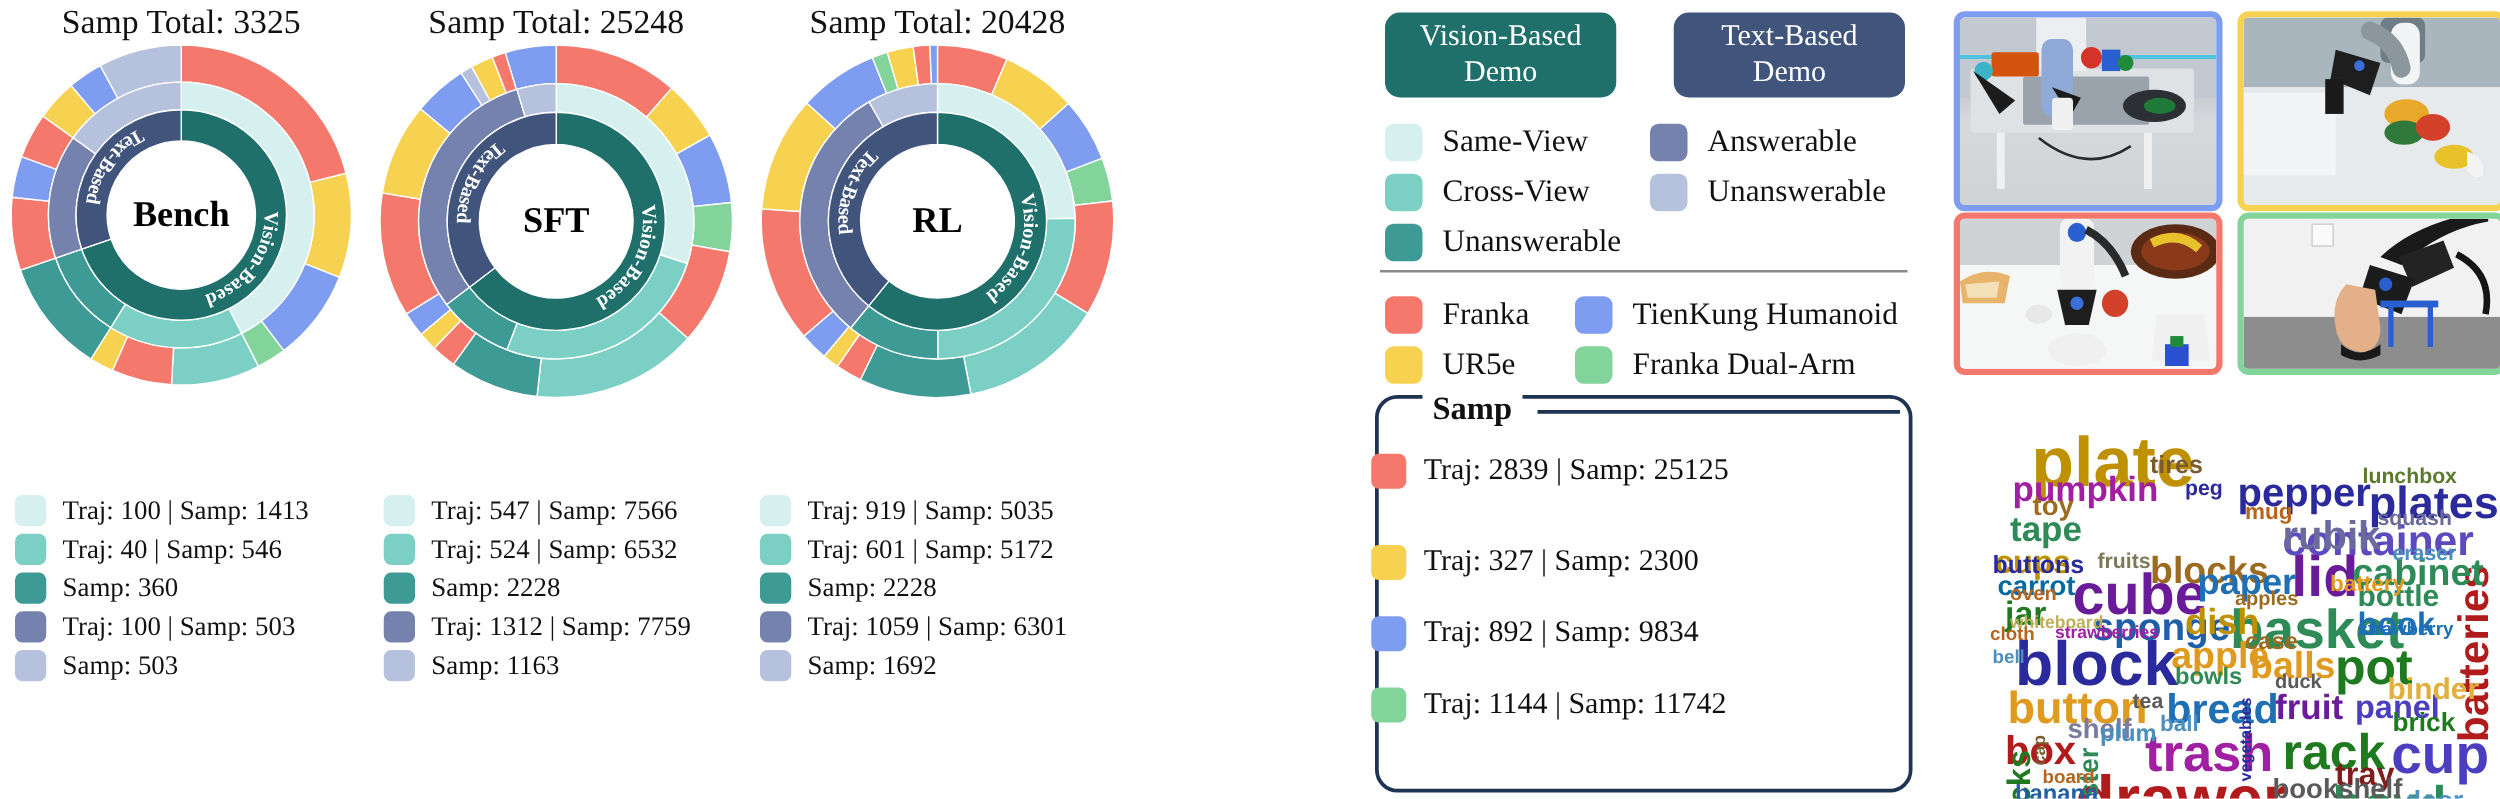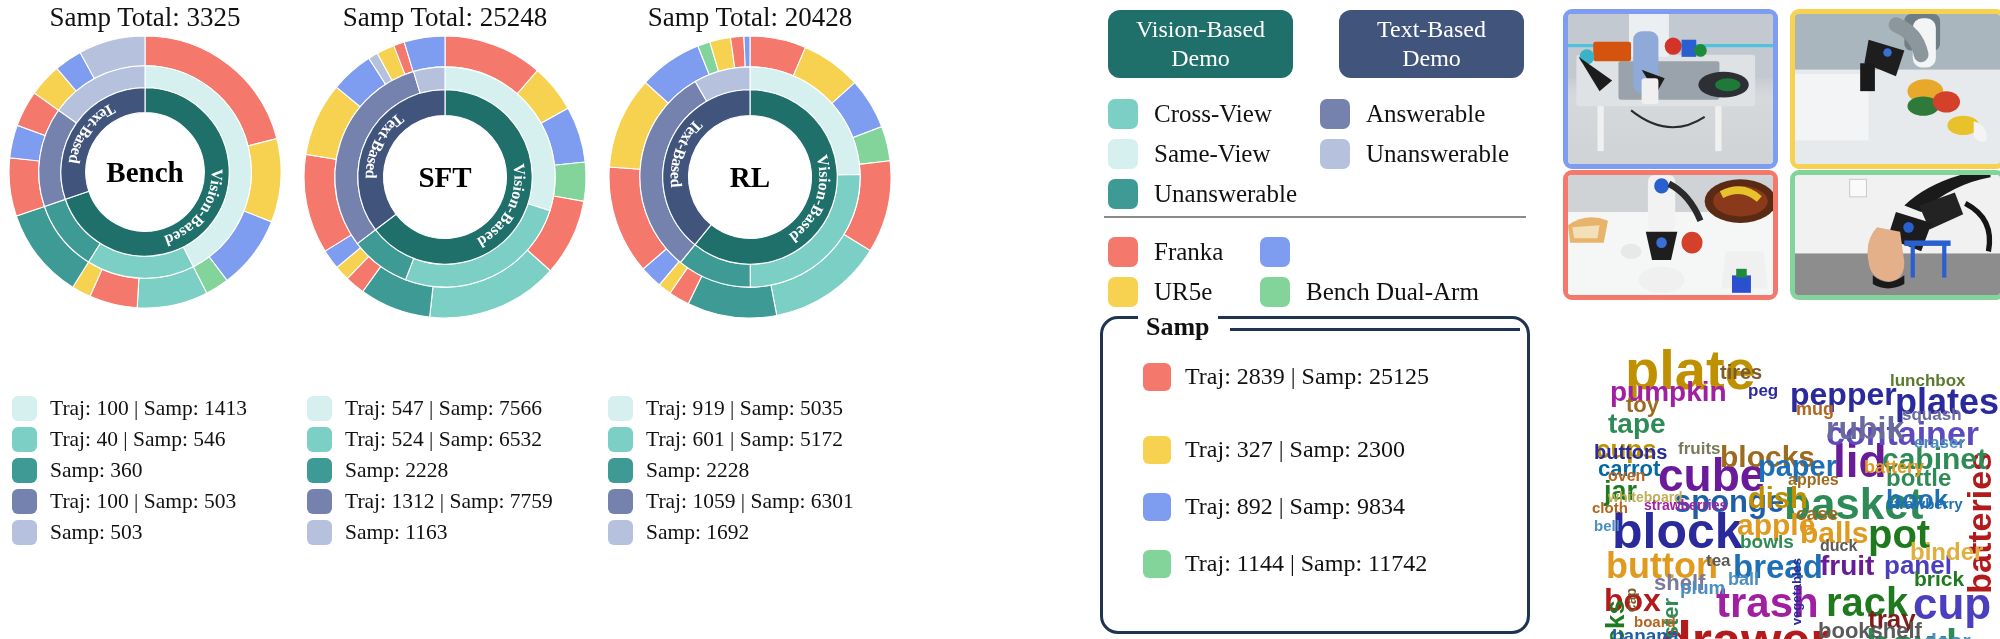--- a/index.html
+++ b/index.html
@@ -232,28 +232,28 @@
     <span>Vision-Based</span>
     <span>Demo</span>
   </div>
   <div class="pill" style="left:1339px;top:10px;width:185px;height:68px;background:#41557c;flex-direction:column;">
     <span>Text-Based</span>
     <span>Demo</span>
   </div>
 
   <div class="catleg" style="left:1108px;top:94px;">
     <div class="catrow">
+        <span class="csw" style="background:#d5f0ee"></span>
+        <span>Same-View</span>
+      </div>
+    <div class="catrow">
         <span class="csw" style="background:#7bcfc4"></span>
         <span>Cross-View</span>
       </div>
     <div class="catrow">
-        <span class="csw" style="background:#d5f0ee"></span>
-        <span>Same-View</span>
-      </div>
-    <div class="catrow">
         <span class="csw" style="background:#3e9a94"></span>
         <span>Unanswerable</span>
       </div>
   </div>
   <div class="catleg" style="left:1320px;top:94px;">
     <div class="catrow">
         <span class="csw" style="background:#7582ae"></span>
         <span>Answerable</span>
       </div>
     <div class="catrow">
@@ -270,31 +270,32 @@
         <span>Franka</span>
       </div>
     <div class="catrow">
         <span class="csw" style="background:#f6d250"></span>
         <span>UR5e</span>
       </div>
   </div>
   <div class="catleg" style="left:1260px;top:232px;">
     <div class="catrow">
         <span class="csw" style="background:#7e9cf0"></span>
+        <span>TienKung Humanoid</span>
       </div>
     <div class="catrow">
         <span class="csw" style="background:#83d49b"></span>
-        <span>Bench Dual-Arm</span>
+        <span>Franka Dual-Arm</span>
       </div>
   </div>
 
   <div class="totalbox" style="left:1100px;top:316px;width:424px;height:312px;"></div>
   <div class="total-label" style="left:1138px;top:312px;">Samp</div>
   <div class="total-rule" style="left:1230px;top:328px;width:290px;"></div>
-  <div style="position:absolute;left:1143px;top:358px;">
+  <div style="position:absolute;left:1097px;top:358px;">
     <div class="totrow">
         <span class="sw" style="width:28px;height:28px;margin-right:14px;background:#f4786b"></span>
         <span>Traj: 2839 | Samp: 25125</span>
       </div>
     <div class="totrow" style="margin-top:36px">
         <span class="sw" style="width:28px;height:28px;margin-right:14px;background:#f6d250"></span>
         <span>Traj: 327 | Samp: 2300</span>
       </div>
     <div class="totrow" style="margin-top:20px">
         <span class="sw" style="width:28px;height:28px;margin-right:14px;background:#7e9cf0"></span>

